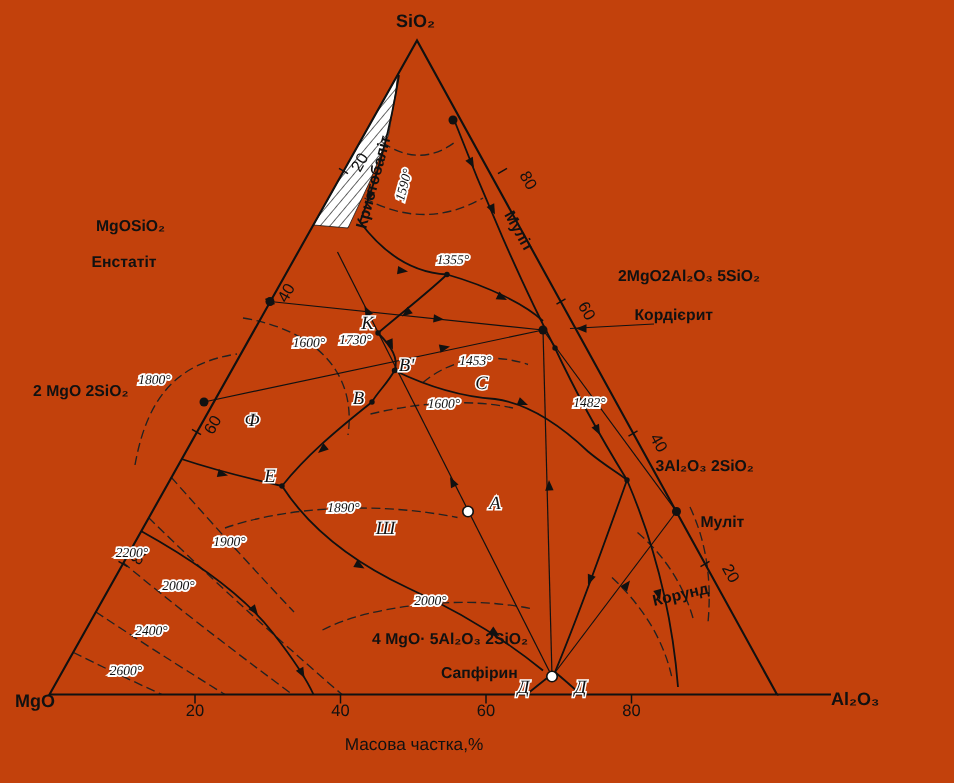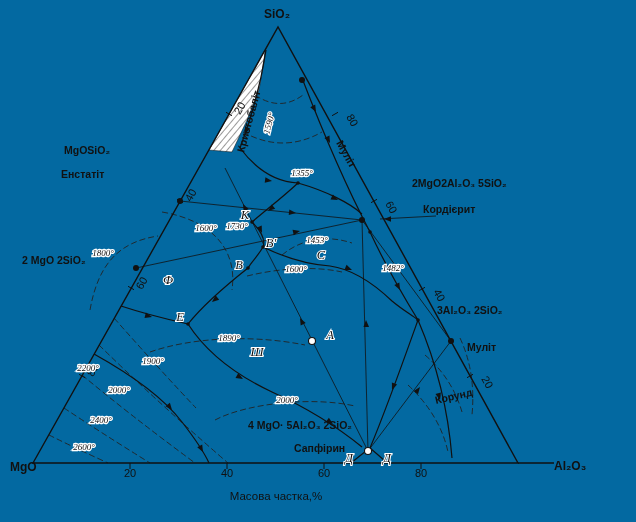--- a/index.html
+++ b/index.html
@@ -1,16 +1,16 @@
 <!DOCTYPE html>
 <html><head>
 <meta charset="utf-8">
 <style>
   html,body{margin:0;padding:0;background:#fff;}
-  .stage{position:relative;width:636px;height:522px;background:#0369a1;overflow:hidden;
+  .stage{position:relative;width:636px;height:522px;background:#c2410c;overflow:hidden;
          font-family:"Liberation Sans","DejaVu Sans",sans-serif;}
   svg text{font-family:"Liberation Sans","DejaVu Sans",sans-serif;fill:#111;}
   svg .tick{font-size:11px;}
   svg .corner{font-size:12px;font-weight:bold;}
   svg .comp{font-size:10.5px;font-weight:bold;}
   svg .temp{font-family:"Liberation Serif","DejaVu Serif",serif;font-style:italic;font-size:9px;
             paint-order:stroke;stroke:#fff;stroke-width:2.5px;}
   svg .pt{font-family:"Liberation Serif","DejaVu Serif",serif;font-style:italic;font-size:12.5px;
           paint-order:stroke;stroke:#fff;stroke-width:2px;}
   svg .axis{font-size:11.5px;}

